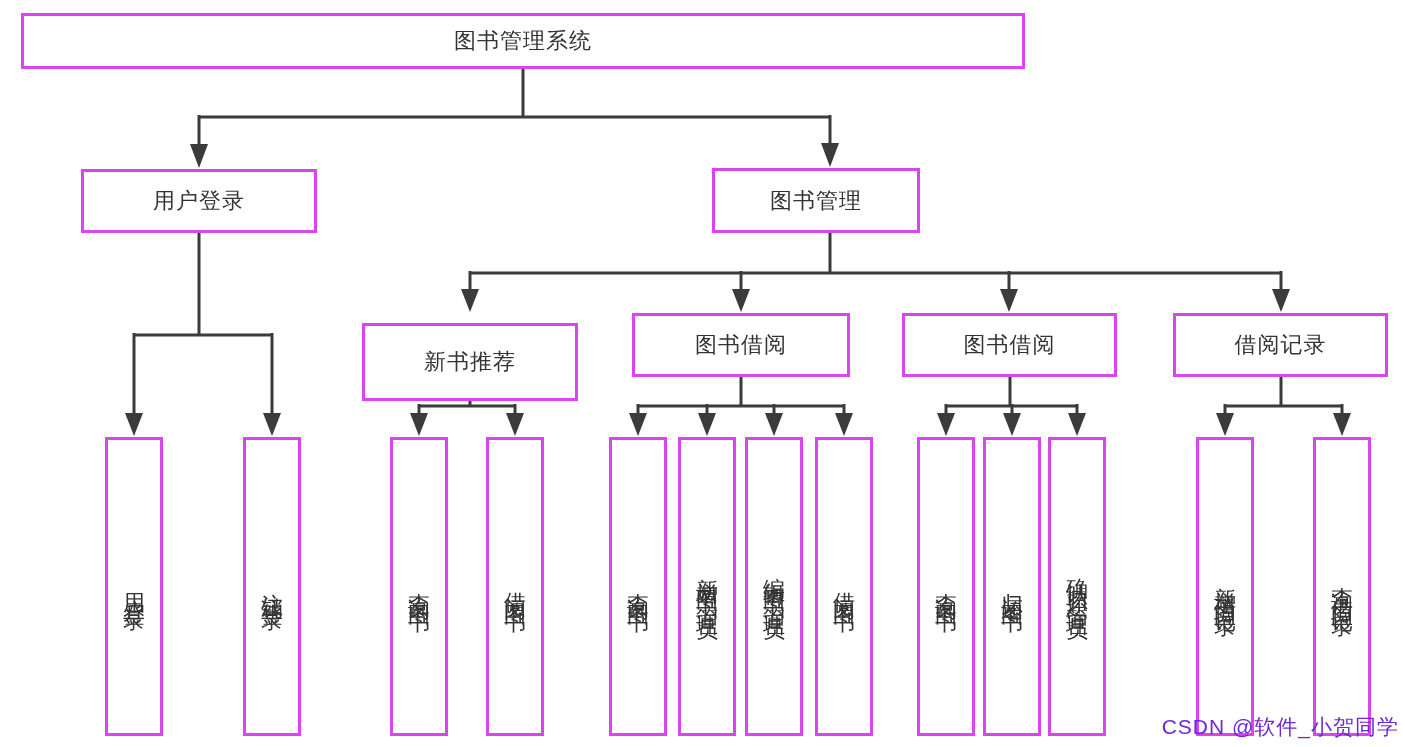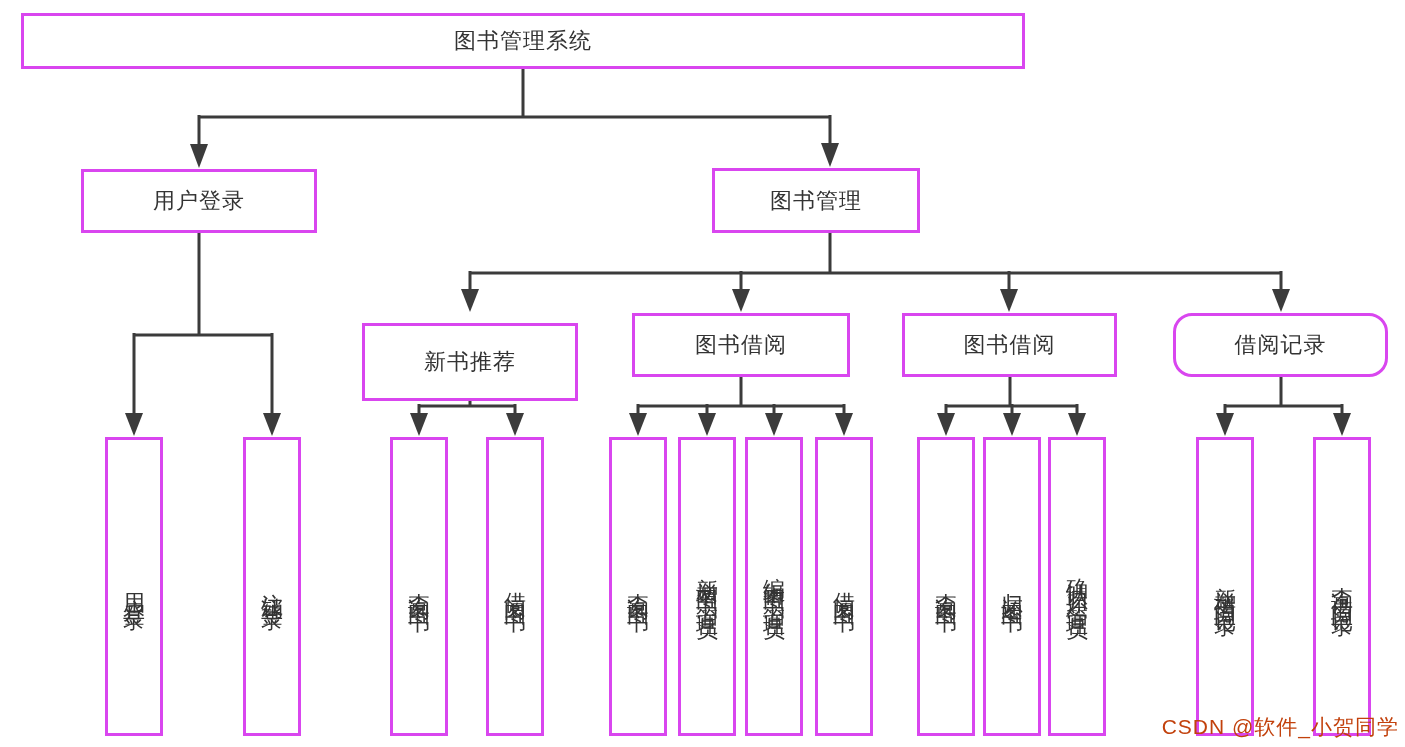--- a/index.html
+++ b/index.html
@@ -19,29 +19,29 @@
     top:437px; width:58px; height:299px;
     writing-mode:vertical-rl; text-orientation:mixed;
     font-size:22px; letter-spacing:6px; line-height:1;
   }
   .root-box  { left:21px;  top:13px;  width:1004px; height:56px; }
   .lvl2-a    { left:81px;  top:169px; width:236px;  height:64px; }
   .lvl2-b    { left:712px; top:168px; width:208px;  height:65px; }
   .lvl3-a    { left:362px; top:323px; width:216px;  height:78px; }
   .lvl3-b    { left:632px; top:313px; width:218px;  height:64px; }
   .lvl3-c    { left:902px; top:313px; width:215px;  height:64px; }
-  .lvl3-d    { left:1173px;top:313px; width:215px;  height:64px;border-radius:19px; }
+  .lvl3-d    { left:1173px;top:313px; width:215px;  height:64px; }
   .x1  { left:105px; }  .x2  { left:243px; }  .x3  { left:390px; }
   .x4  { left:486px; }  .x5  { left:609px; }  .x6  { left:678px; }
   .x7  { left:745px; }  .x8  { left:815px; }  .x9  { left:917px; }
   .x10 { left:983px; }  .x11 { left:1048px; } .x12 { left:1196px; }
   .x13 { left:1313px; }
   .watermark {
     position:absolute; right:6px; bottom:6px;
-    font-size:21px; color:#c2410c; letter-spacing:1px;
+    font-size:21px; color:#6d28d9; letter-spacing:1px;
     pointer-events:none; white-space:nowrap;
   }
 </style>
 </head>
 <body>
 
 <svg id="connectors" viewBox="0 0 1405 747" xmlns="http://www.w3.org/2000/svg" aria-hidden="true">
   <g stroke="#3b3b3b" stroke-width="3" fill="none">
 
     <path d="M523 67 V117 M199 117 H830 M199 115 V150 M830 115 V148"></path>

